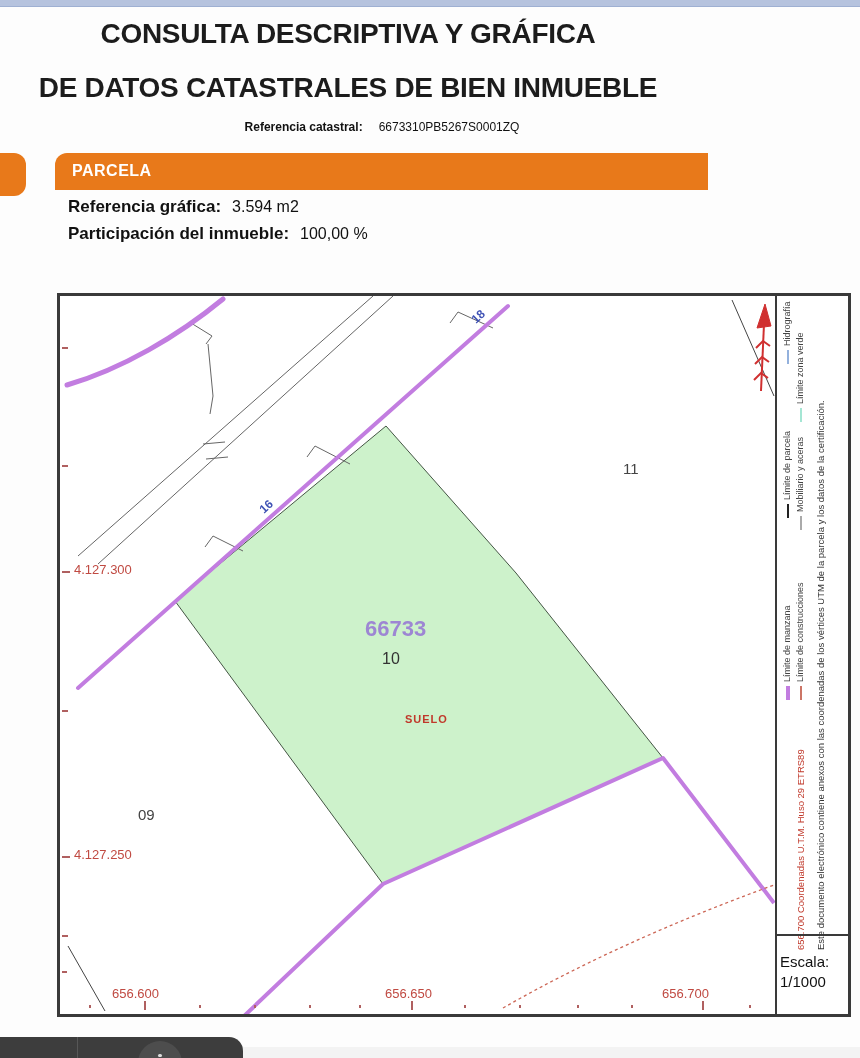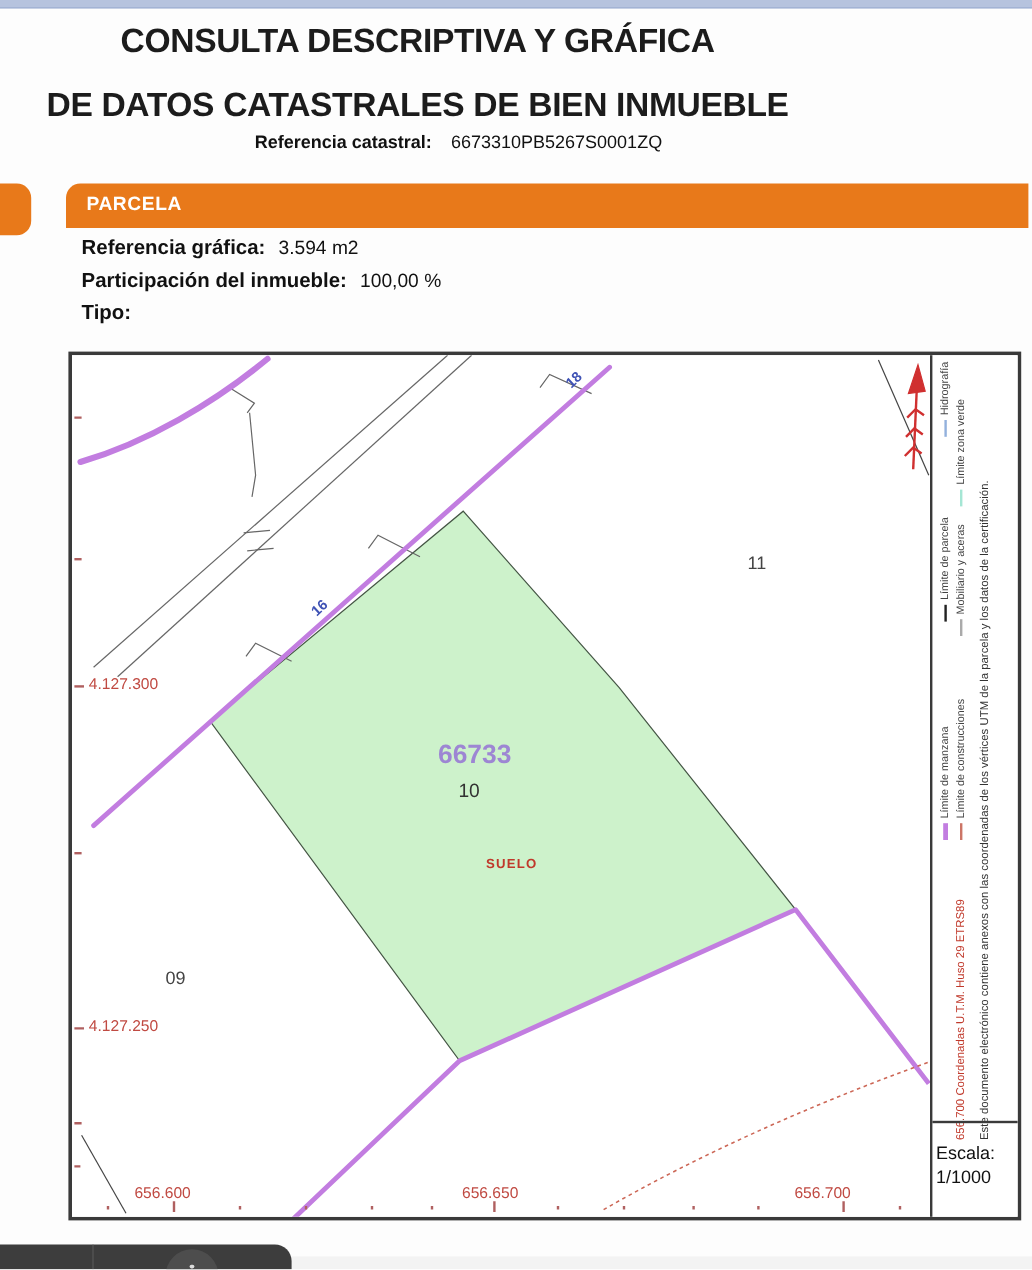--- a/index.html
+++ b/index.html
@@ -4,25 +4,25 @@
 <style>
   html,body{margin:0;padding:0;background:#ffffff;}
   #page{position:relative;width:860px;height:1058px;background:#fdfdfd;overflow:hidden;
         font-family:"Liberation Sans",sans-serif;}
   
   .top-strip{position:absolute;left:0;top:0;width:860px;height:6px;background:#b6c3de;border-bottom:1px solid #9fb0d2;}
   
   .title{position:absolute;left:0;width:696px;text-align:center;font-weight:bold;color:#1c1c1c;
          font-size:28px;letter-spacing:-0.3px;}
   .title1{top:18px;} .title2{top:56px;margin-top:16px;}
-  .ref-row{position:absolute;left:0;top:110px;width:764px;text-align:center;font-size:15px;color:#111;}
+  .ref-row{position:absolute;left:0;top:120px;width:764px;text-align:center;font-size:12px;color:#111;}
   .ref-label{font-weight:bold;margin-right:16px;}
   
   .orange-tab{position:absolute;left:0;top:153px;width:26px;height:43px;background:#e8791a;border-radius:0 12px 12px 0;}
-  .orange-bar{position:absolute;left:55px;top:153px;width:802px;height:37px;background:#e8791a;border-radius:12px 0 0 0;}
+  .orange-bar{position:absolute;left:55px;top:153px;width:653px;height:37px;background:#e8791a;border-radius:12px 0 0 0;}
   .orange-bar .bar-text{position:absolute;left:17px;top:9px;color:#ffffff;font-weight:bold;font-size:16px;letter-spacing:0.5px;}
   
   .fields{position:absolute;left:68px;top:197px;font-size:17px;color:#111;}
   .field-row{margin-bottom:7px;white-space:nowrap;}
   .field-label{font-weight:bold;margin-right:11px;}
   .field-value{font-weight:normal;font-size:16px;}
   
   .map-frame{position:absolute;left:57px;top:293px;width:794px;height:724px;border:3px solid #3a3a3a;
              box-sizing:border-box;background:#ffffff;display:flex;}
   .map-area{position:relative;width:715px;height:718px;background:#ffffff;}
@@ -72,23 +72,20 @@
   <div class="orange-bar">
     <span class="bar-text">PARCELA</span>
   </div>
 
   <div class="fields">
     <div class="field-row">
       <span class="field-label">Referencia gráfica:</span><span class="field-value">3.594 m2</span>
     </div>
     <div class="field-row">
       <span class="field-label">Participación del inmueble:</span><span class="field-value">100,00 %</span>
-    </div>
-    <div class="field-row">
-      <span class="field-label">Tipo:</span><span class="field-value"></span>
     </div>
   </div>
 
   <div class="map-frame">
     <div class="map-area">
       <svg viewBox="0 0 715 718" preserveAspectRatio="none">
 
         <polygon points="115,305 326,130 456,277 603,462 323,588" fill="#cdf2cb" stroke="#445544" stroke-width="1"></polygon>
 
         <line x1="313" y1="0" x2="18" y2="260" stroke="#666" stroke-width="1"></line>

